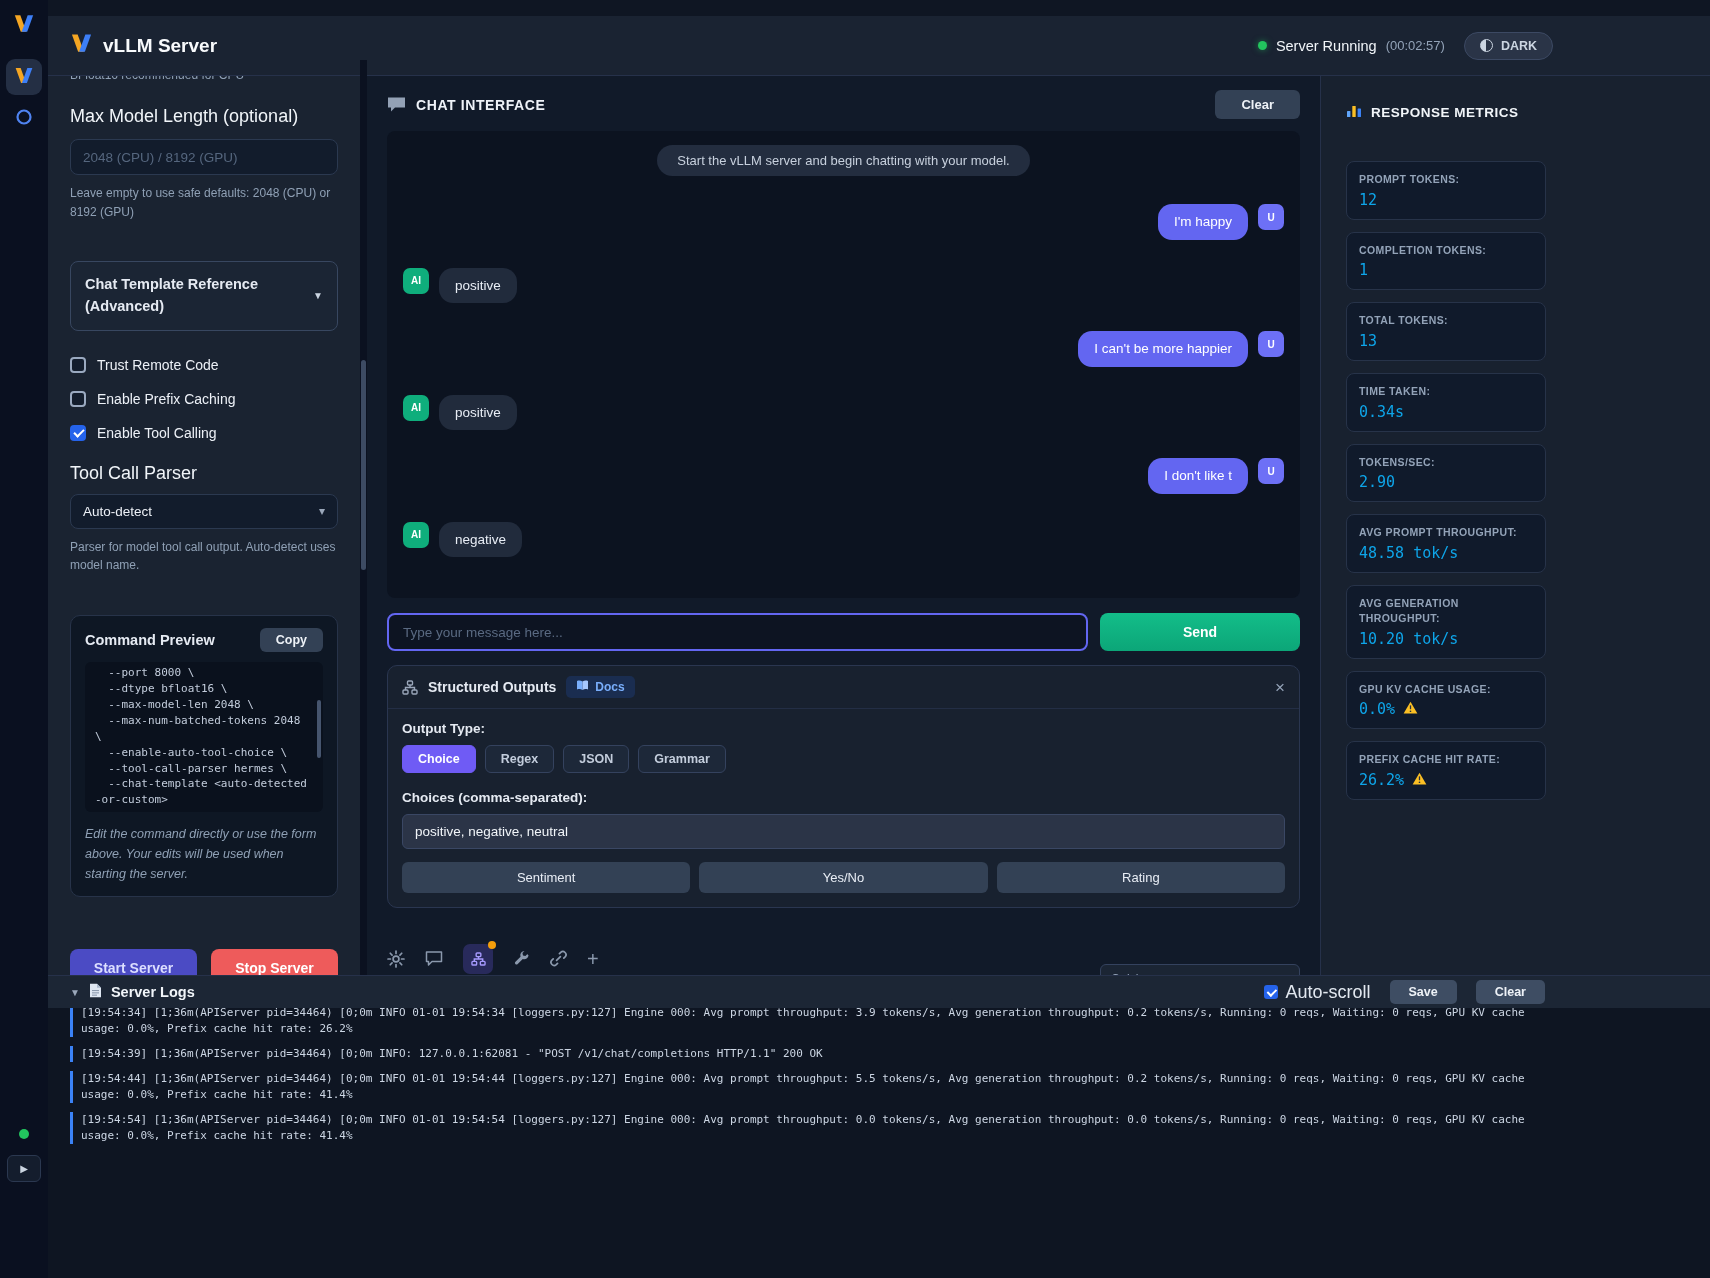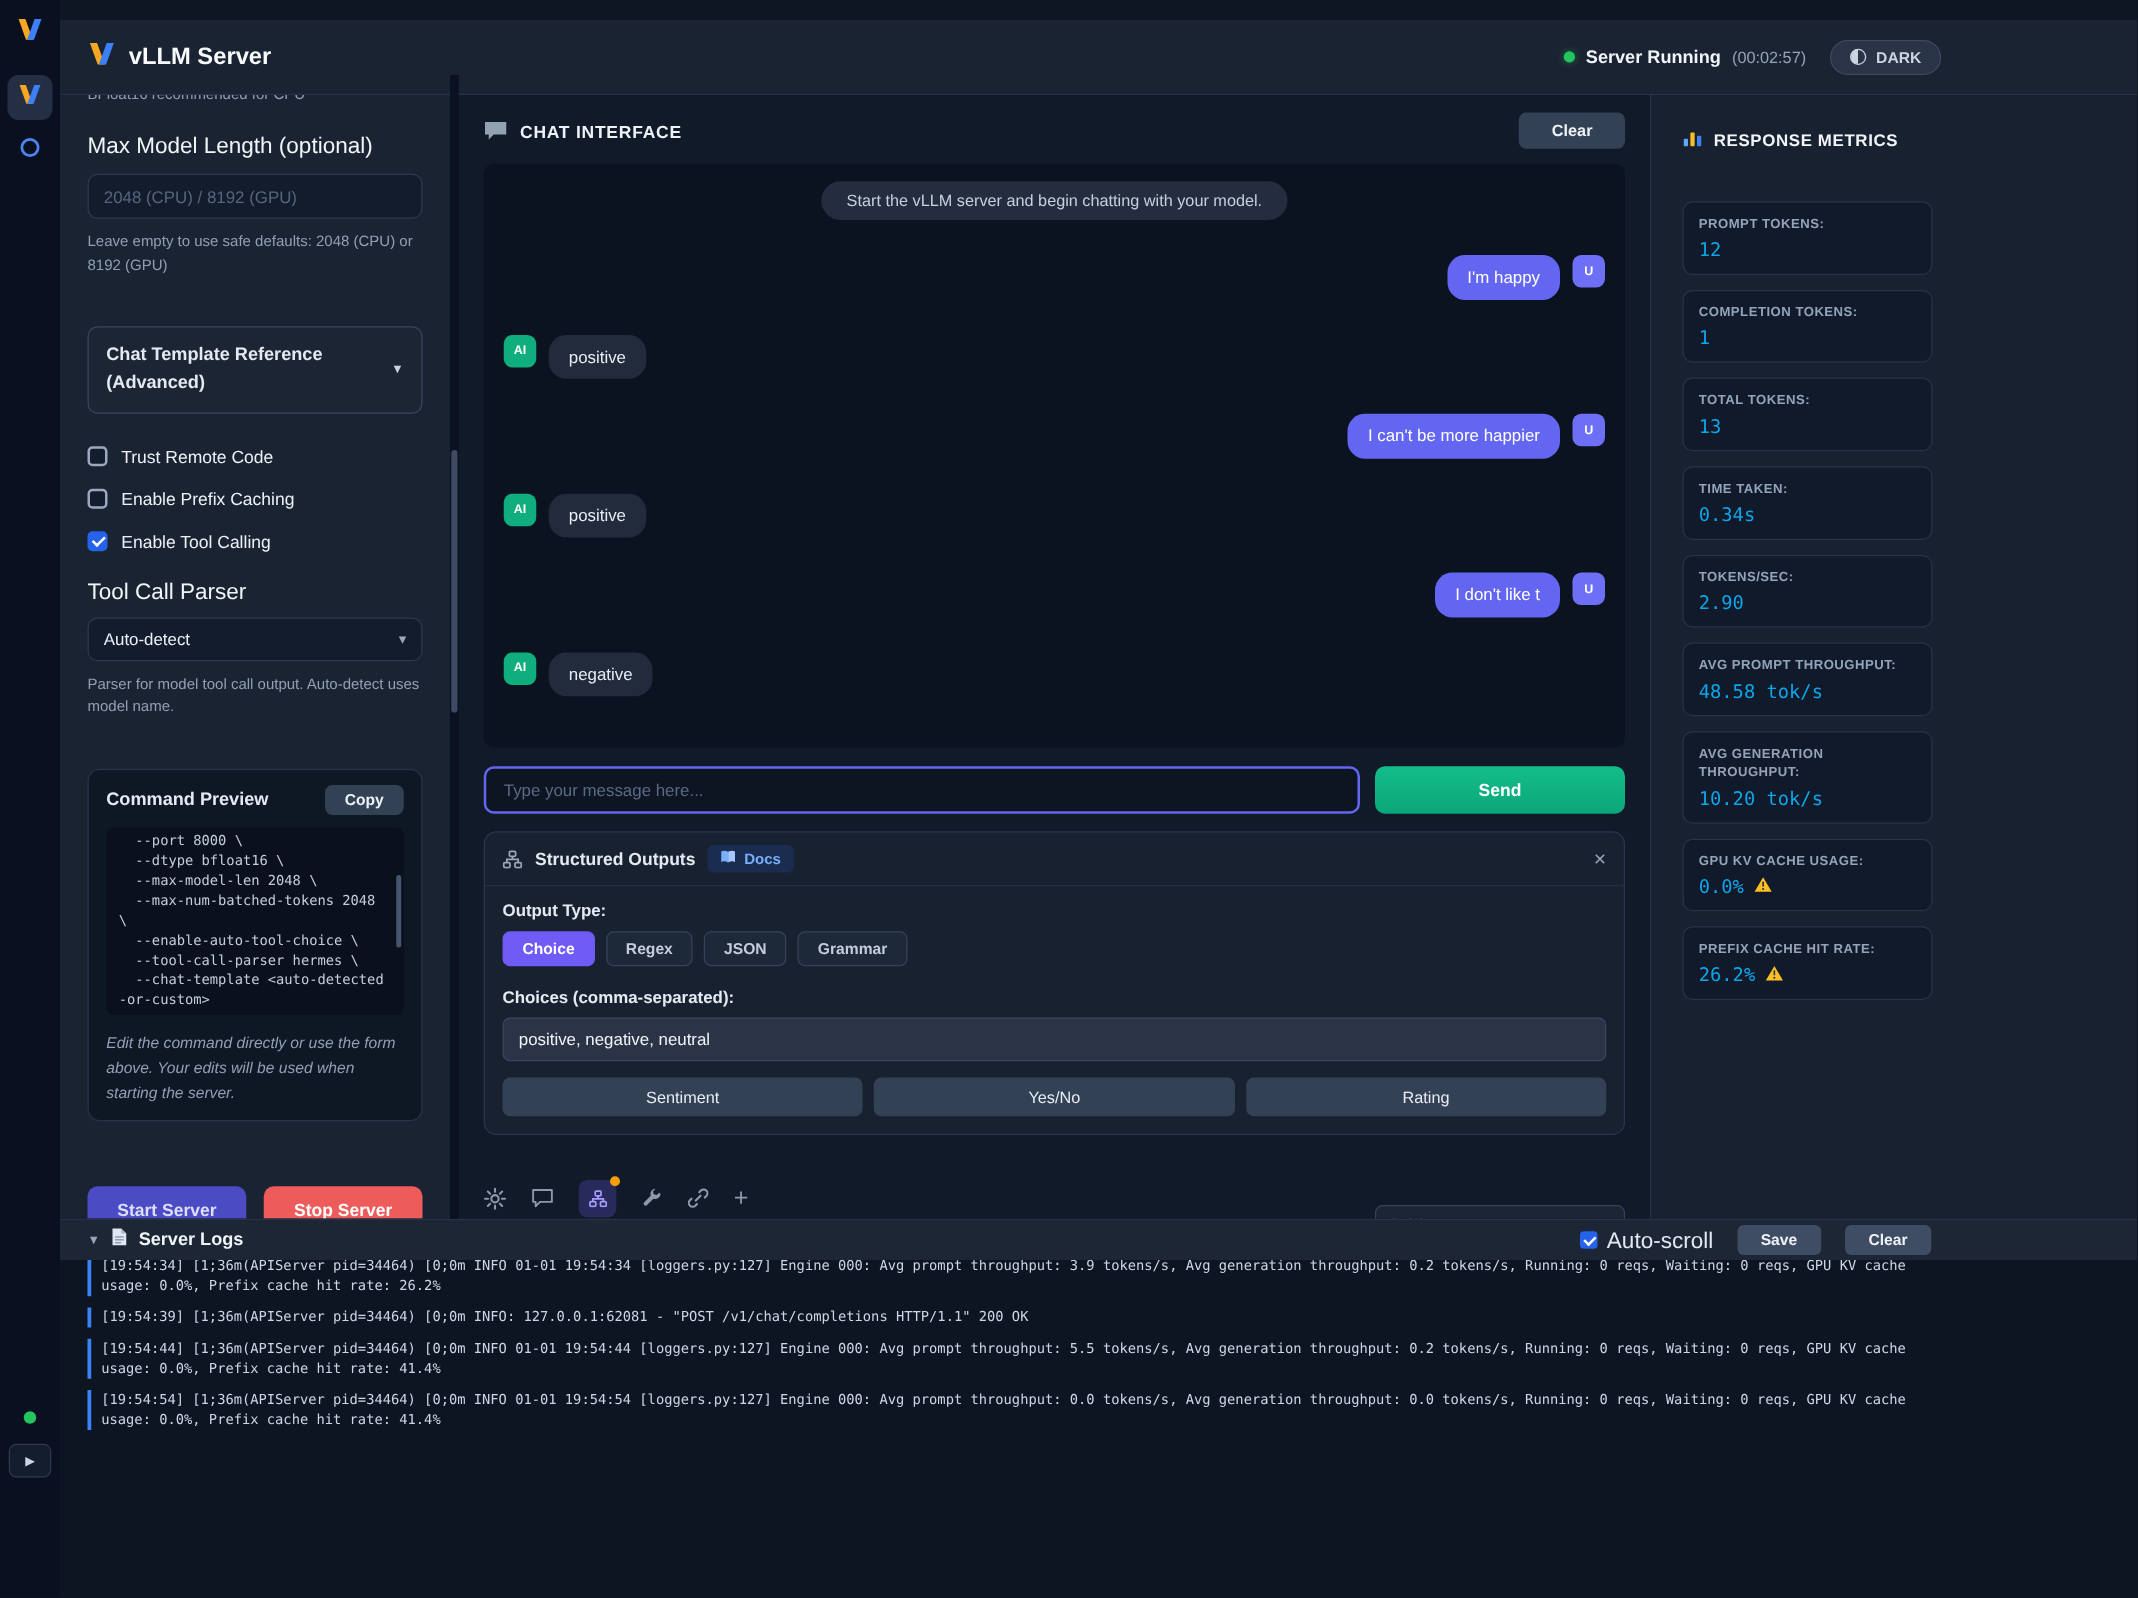--- a/index.html
+++ b/index.html
@@ -21,21 +21,21 @@
   .status-dot{width:10px;height:10px;border-radius:50%;background:#22c55e;}
   .play-btn{width:34px;height:27px;border-radius:6px;background:#141d2d;border:1px solid #2b3850;
             color:#cbd5e1;font-size:10px;display:flex;align-items:center;justify-content:center;}
 
   
   .topbar{position:absolute;left:48px;right:0;top:16px;height:60px;background:#1a2332;border-bottom:1px solid #26314a;
           display:flex;align-items:center;padding:0 157px 0 22px;z-index:11;}
   .brand{display:flex;align-items:center;gap:10px;font-size:19px;font-weight:bold;color:#f8fafc;}
   .topbar-right{margin-left:auto;display:flex;align-items:center;gap:9px;}
   .hdr-dot{width:9px;height:9px;border-radius:50%;background:#22c55e;box-shadow:0 0 6px #22c55e88;}
-  .status-label{font-weight:bold;font-size:14.5px;color:#f1f5f9;}
+  .status-label{font-weight:normal;font-size:14.5px;color:#f1f5f9;}
   .status-time{font-size:13px;color:#93a3b8;margin-right:10px;}
   .dark-toggle{display:flex;align-items:center;gap:8px;background:#2a3447;border:1px solid #3c4963;
                border-radius:999px;padding:6px 15px;color:#cbd5e1;font-size:12.5px;font-weight:bold;}
   .half-circle{width:13px;height:13px;border-radius:50%;border:1.5px solid #cbd5e1;
                background:linear-gradient(90deg,#cbd5e1 0 50%,transparent 50%);}
 
   
   .sidebar{position:absolute;left:48px;top:60px;width:312px;bottom:303px;background:#1a2331;
            overflow:hidden;padding:8px 22px 0;}
   .side-note{font-size:12px;color:#8fa0b5;}

